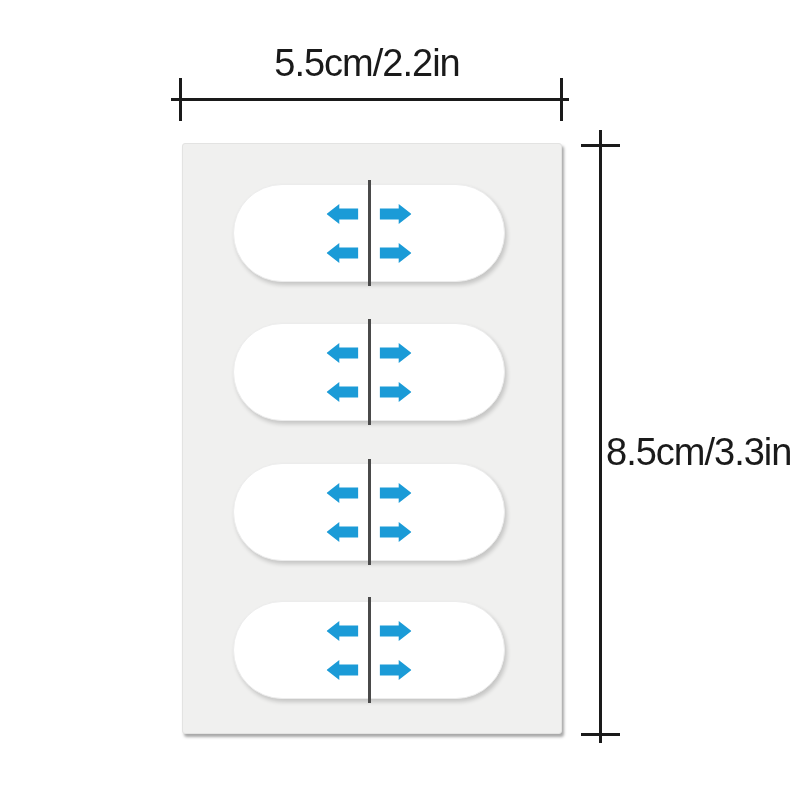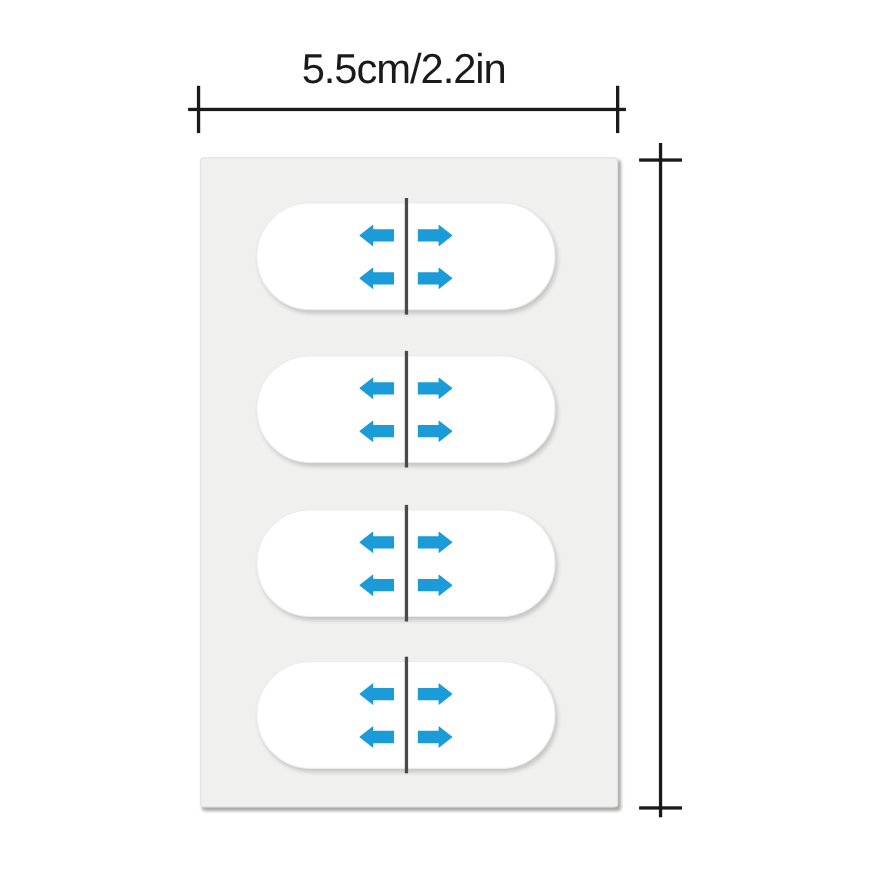--- a/index.html
+++ b/index.html
@@ -108,20 +108,21 @@
 <div class="canvas">
 
   <div class="dim-label top">5.5cm/2.2in</div>
   <div class="dim-line horizontal"></div>
   <div class="dim-tick v left"></div>
   <div class="dim-tick v right"></div>
 
   <div class="dim-line vertical"></div>
   <div class="dim-tick h top"></div>
   <div class="dim-tick h bottom"></div>
+  <div class="dim-label right">8.5cm/3.3in</div>
 
   <div class="sheet">
     <div class="pill">
       <div class="pill-divider"></div>
       <div class="arrow-grid">
         <span class="arrow left"></span>
         <span class="arrow right"></span>
         <span class="arrow left"></span>
         <span class="arrow right"></span>
       </div>

